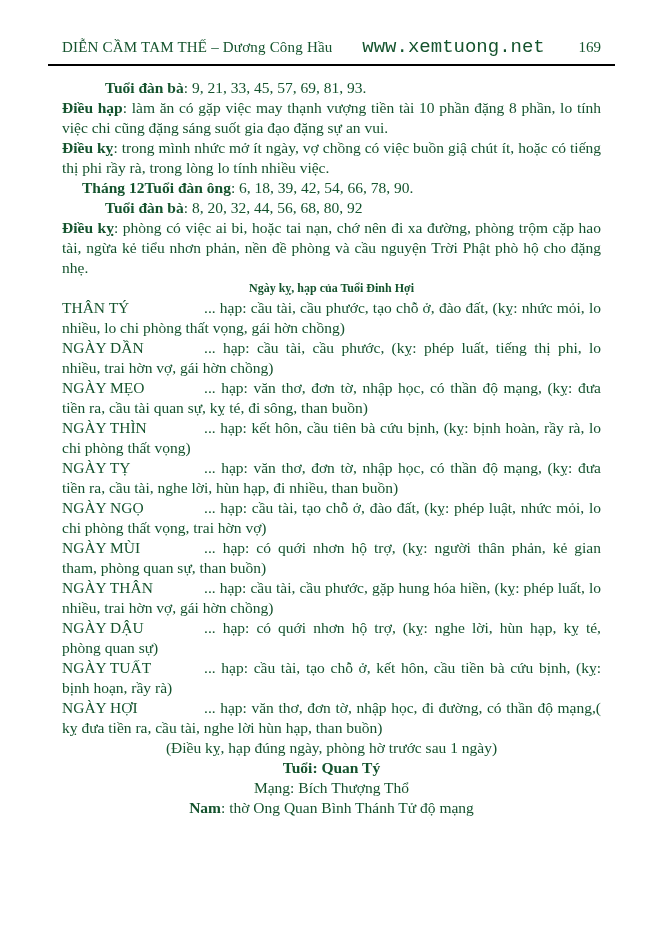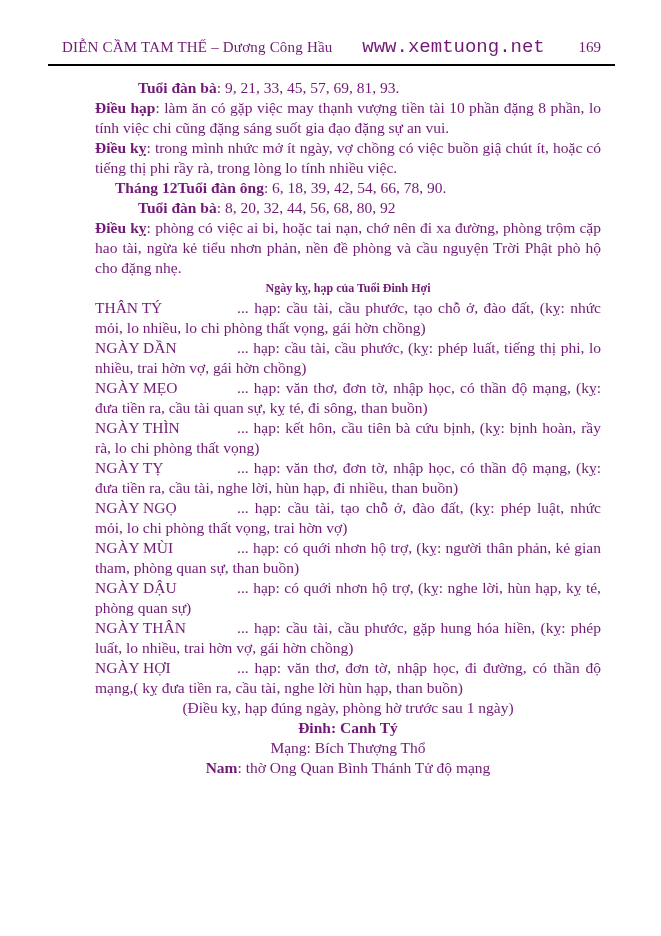--- a/index.html
+++ b/index.html
@@ -2,21 +2,21 @@
 <html lang="vi"><head>
 <meta charset="utf-8">
 <style>
   html, body { margin: 0; padding: 0; background: #ffffff; }
   .page {
     position: relative;
     width: 661px;
     height: 936px;
     margin: 0 auto;
     background: #ffffff;
-    color: #701a75;
+    color: #14532d;
     font-family: "Liberation Serif", serif;
     box-sizing: border-box;
     padding: 30px 60px 0 62px;
     overflow: hidden;
   }
   .header {
     display: flex;
     justify-content: space-between;
     align-items: baseline;
     font-size: 15px;
@@ -32,21 +32,20 @@
   .rule {
     border: none;
     border-top: 2px solid #000;
     margin: 8px -14px 0 -14px;
   }
   .content {
     margin-top: 12px;
     font-size: 15.5px;
     line-height: 20px;
     text-align: justify;
-    margin-left: 33px;
   }
   .content p { margin: 0; }
   b, .bold { font-weight: bold; }
   .indent1 { text-indent: 20px; }
   .indent2 { text-indent: 43px; }
   .section-heading {
     margin: 0;
     font-size: 12px;
     line-height: 20px;
     font-weight: bold;
@@ -81,23 +80,24 @@
 
     <h3 class="section-heading">Ngày kỵ, hạp của Tuổi Đinh Hợi</h3>
 
     <p><span class="day-name">THÂN TÝ</span><span>...  hạp: cầu tài, cầu phước, tạo chỗ ở, đào đất, (kỵ: nhức mỏi, lo nhiều, lo chi phòng thất vọng, gái hờn chồng)</span></p>
     <p><span class="day-name">NGÀY DẦN</span><span>...  hạp: cầu tài, cầu phước, (kỵ: phép luất, tiếng thị phi, lo nhiều, trai hờn vợ, gái hờn chồng)</span></p>
     <p><span class="day-name">NGÀY MẸO</span><span>...  hạp: văn thơ, đơn tờ, nhập học, có thần độ mạng, (kỵ: đưa tiền ra, cầu tài quan sự, kỵ té, đi sông, than buồn)</span></p>
     <p><span class="day-name">NGÀY THÌN</span><span>...  hạp: kết hôn, cầu tiên bà cứu bịnh, (kỵ: bịnh hoàn, rầy rà, lo chi phòng thất vọng)</span></p>
     <p><span class="day-name">NGÀY TỴ</span><span>...  hạp: văn thơ, đơn tờ, nhập học, có thần độ mạng, (kỵ: đưa tiền ra, cầu tài, nghe lời, hùn hạp, đi nhiều, than buồn)</span></p>
     <p><span class="day-name">NGÀY NGỌ</span><span>...  hạp: cầu tài, tạo chỗ ở, đào đất, (kỵ: phép luật, nhức mỏi, lo chi phòng thất vọng, trai hờn vợ)</span></p>
     <p><span class="day-name">NGÀY MÙI</span><span>...  hạp: có quới nhơn hộ trợ, (kỵ: người thân phản, kẻ gian tham, phòng quan sự, than buồn)</span></p>
+    <p><span class="day-name">NGÀY THÂN</span><span>...  hạp: cầu tài, cầu phước, gặp hung hóa hiền, (kỵ: phép luất, lo nhiều, trai hờn vợ, gái hờn chồng)</span></p>
     <p><span class="day-name">NGÀY DẬU</span><span>...  hạp: có quới nhơn hộ trợ, (kỵ: nghe lời, hùn hạp, kỵ té, phòng quan sự)</span></p>
-    <p><span class="day-name">NGÀY THÂN</span><span>...  hạp: cầu tài, cầu phước, gặp hung hóa hiền, (kỵ: phép luất, lo nhiều, trai hờn vợ, gái hờn chồng)</span></p>
+    <p><span class="day-name">NGÀY TUẤT</span><span>...  hạp: cầu tài, tạo chỗ ở, kết hôn, cầu tiền bà cứu bịnh, (kỵ: bịnh hoạn, rầy rà)</span></p>
     <p><span class="day-name">NGÀY HỢI</span><span>...  hạp: văn thơ, đơn tờ, nhập học, đi đường, có thần độ mạng,( kỵ đưa tiền ra, cầu tài, nghe lời hùn hạp, than buồn)</span></p>
 
     <p class="center italic">(Điều kỵ, hạp đúng ngày, phòng hờ trước sau 1 ngày)</p>
-    <p class="center bold">Đinh: Canh Tý</p>
+    <p class="center bold">Tuổi: Quan Tý</p>
     <p class="center">Mạng: Bích Thượng Thổ</p>
     <p class="center"><b>Nam</b><span>: thờ Ong Quan Bình Thánh Tử độ mạng</span></p>
 
   </div>
 </div>
 
 </body></html>

